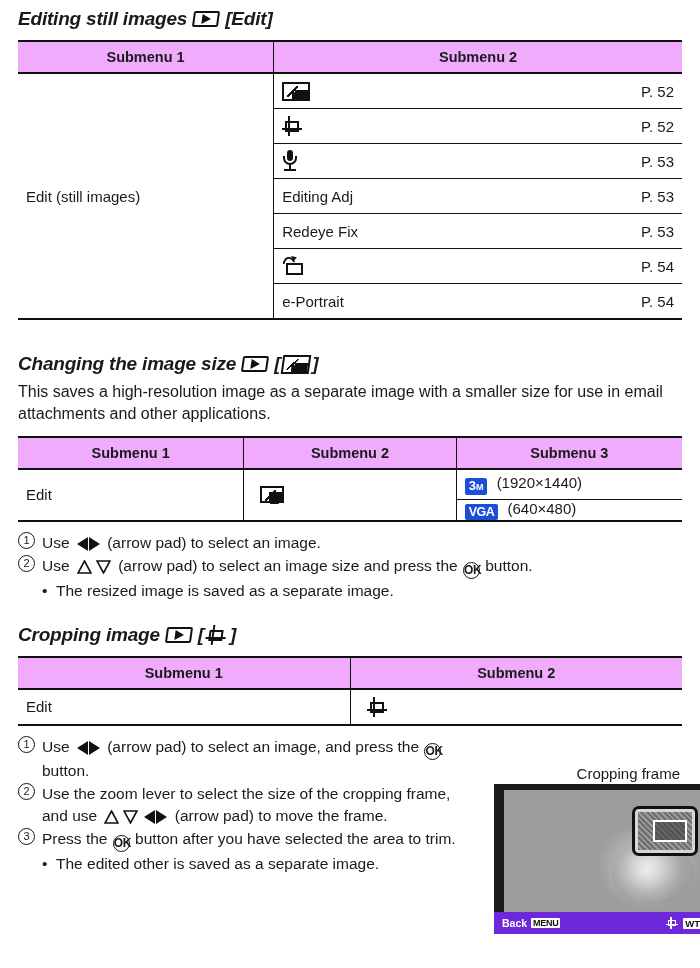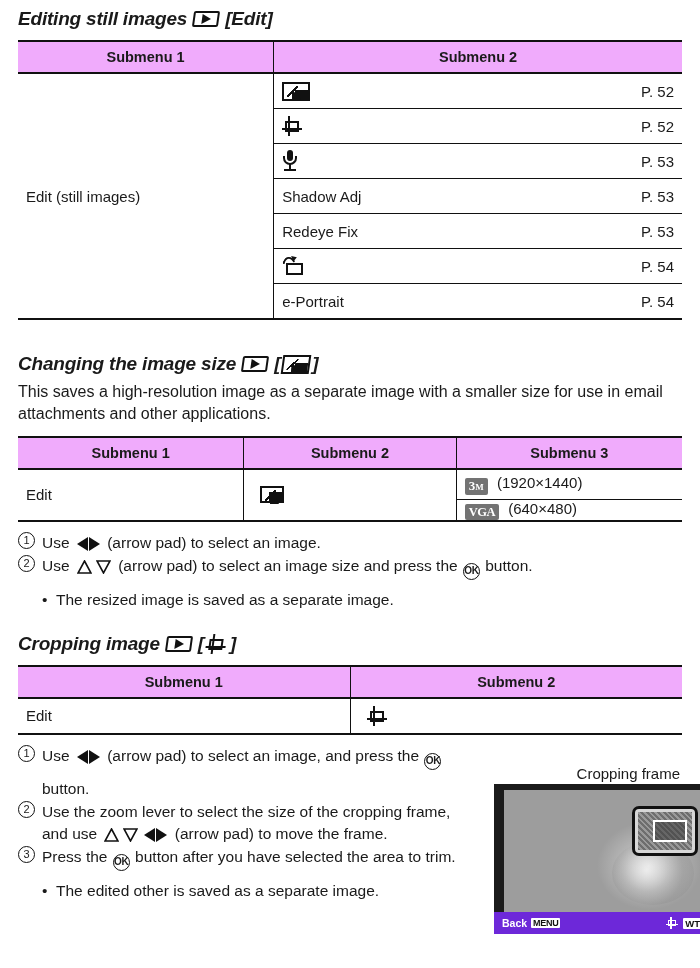--- a/index.html
+++ b/index.html
@@ -170,27 +170,27 @@
   .tri-left  { border-right: 11px solid #111; border-top: 7px solid transparent; border-bottom: 7px solid transparent; }
   .tri-right { border-left: 11px solid #111; border-top: 7px solid transparent; border-bottom: 7px solid transparent; }
   .lr-pair { display: inline-flex; align-items: center; gap: 1px; vertical-align: -3px; margin: 0 3px; }
   .ud-pair { display: inline-flex; align-items: center; gap: 4px; vertical-align: -3px; margin: 0 3px; }
 
   .ok-btn {
     display: inline-block;
     width: 17px; height: 17px;
     border: 1.6px solid #111;
     border-radius: 50%;
-    font-size: 10px;
+    font-size: 12px;
     font-weight: bold;
     line-height: 14px;
     text-align: center;
     vertical-align: -3px;
     letter-spacing: -0.3px;
-    margin: 8px 1px;
+    margin: 0 1px;
   }
 
   .step-num {
     display: inline-block;
     width: 17px; height: 17px;
     border: 1.3px solid #111;
     border-radius: 50%;
     font-size: 11px;
     line-height: 14.5px;
     text-align: center;
@@ -223,30 +223,29 @@
   table.mt .lastrow td { border-bottom: 2px solid #111; }
   .tbl-wrap { border-top: 2px solid #111; }
 
   .pageref { text-align: right; white-space: nowrap; font-size: 15px; }
 
   .cell-icon { height: 28px; display: flex; align-items: center; }
 
   
   .badge {
     display: inline-block;
-    background: #737373;
+    background: #1d4ed8;
     color: #fff;
     font-weight: bold;
     border-radius: 2px;
     padding: 1px 4px;
     font-size: 13px;
     line-height: 14px;
     vertical-align: -2px;
     letter-spacing: 0px;
-    font-family: Liberation Serif, serif;
   }
   .badge .sub { font-size: 9px; }
   .badge-vga { letter-spacing: -0.5px; font-size: 12.5px; }
 
   
   .steps { margin-top: 10px; }
   .step {
     display: flex;
     gap: 7px;
     font-size: 15.5px;
@@ -441,21 +440,21 @@
                     <i class="base"></i>
                   </span>
                 </span>
           <span class="pageref">P. 53</span>
         </div>
       </td>
     </tr>
     <tr>
       <td>
         <div style="display:flex;align-items:center;justify-content:space-between;">
-          <span class="cell-icon">Shadow Adj</span>
+          <span class="cell-icon">Editing Adj</span>
           <span class="pageref">P. 53</span>
         </div>
       </td>
     </tr>
     <tr>
       <td>
         <div style="display:flex;align-items:center;justify-content:space-between;">
           <span class="cell-icon">Redeye Fix</span>
           <span class="pageref">P. 53</span>
         </div>

